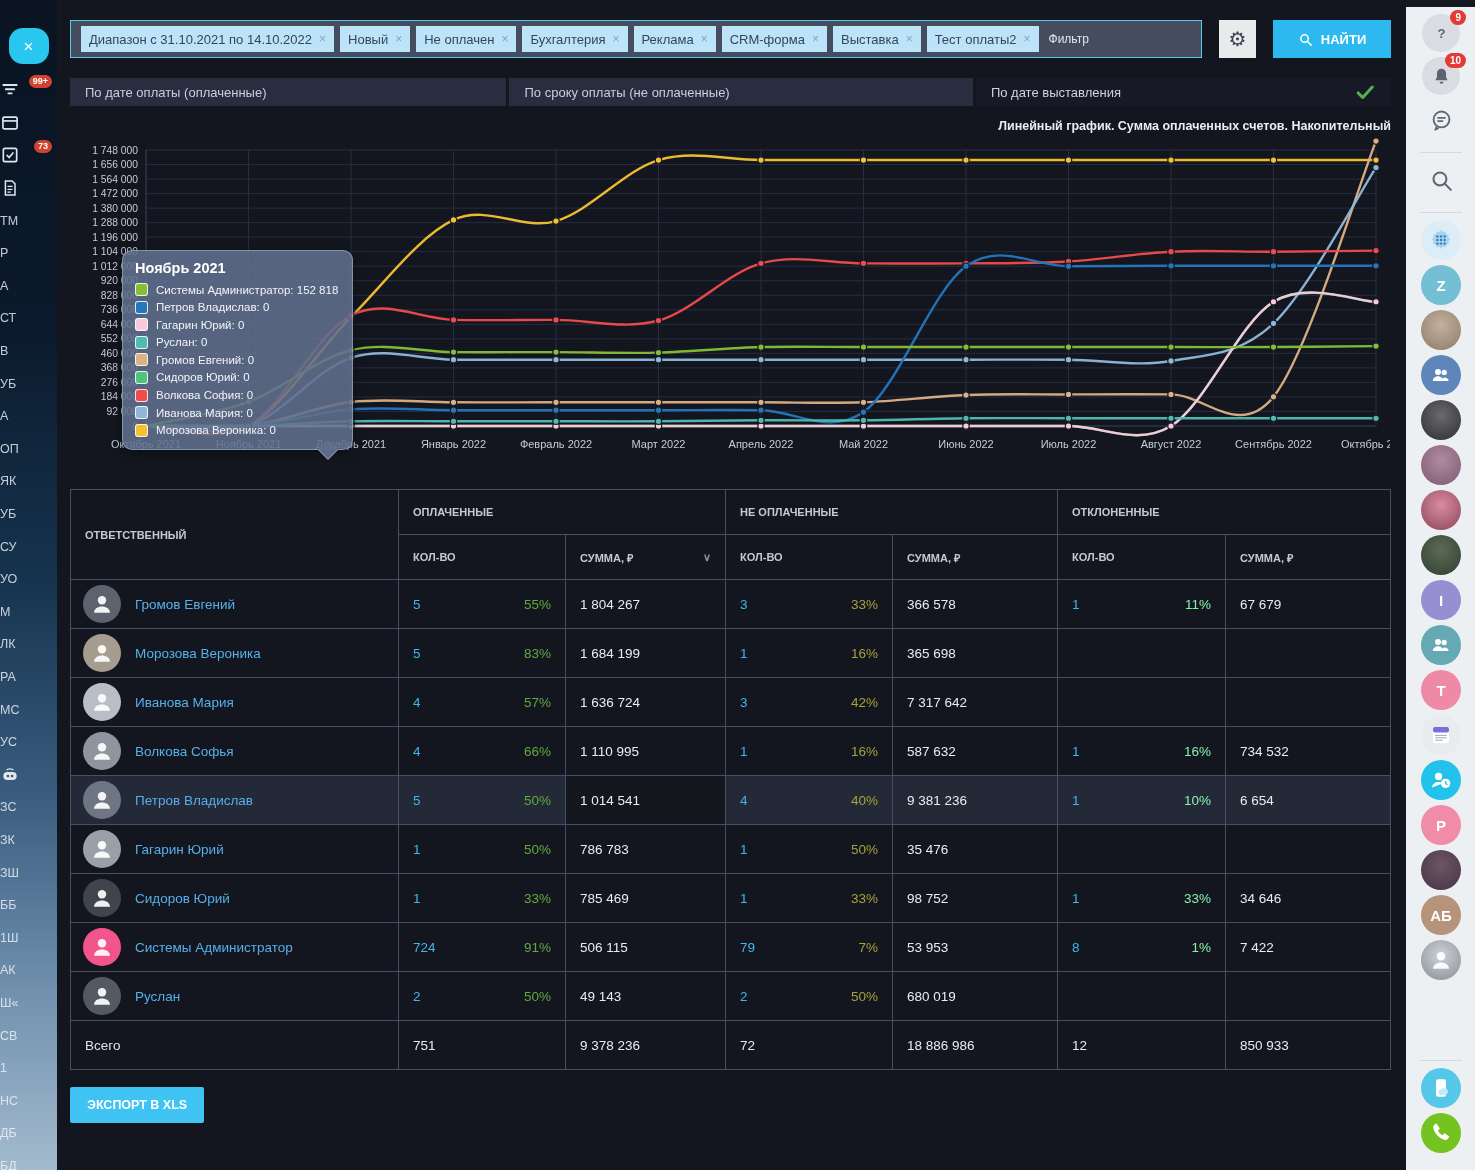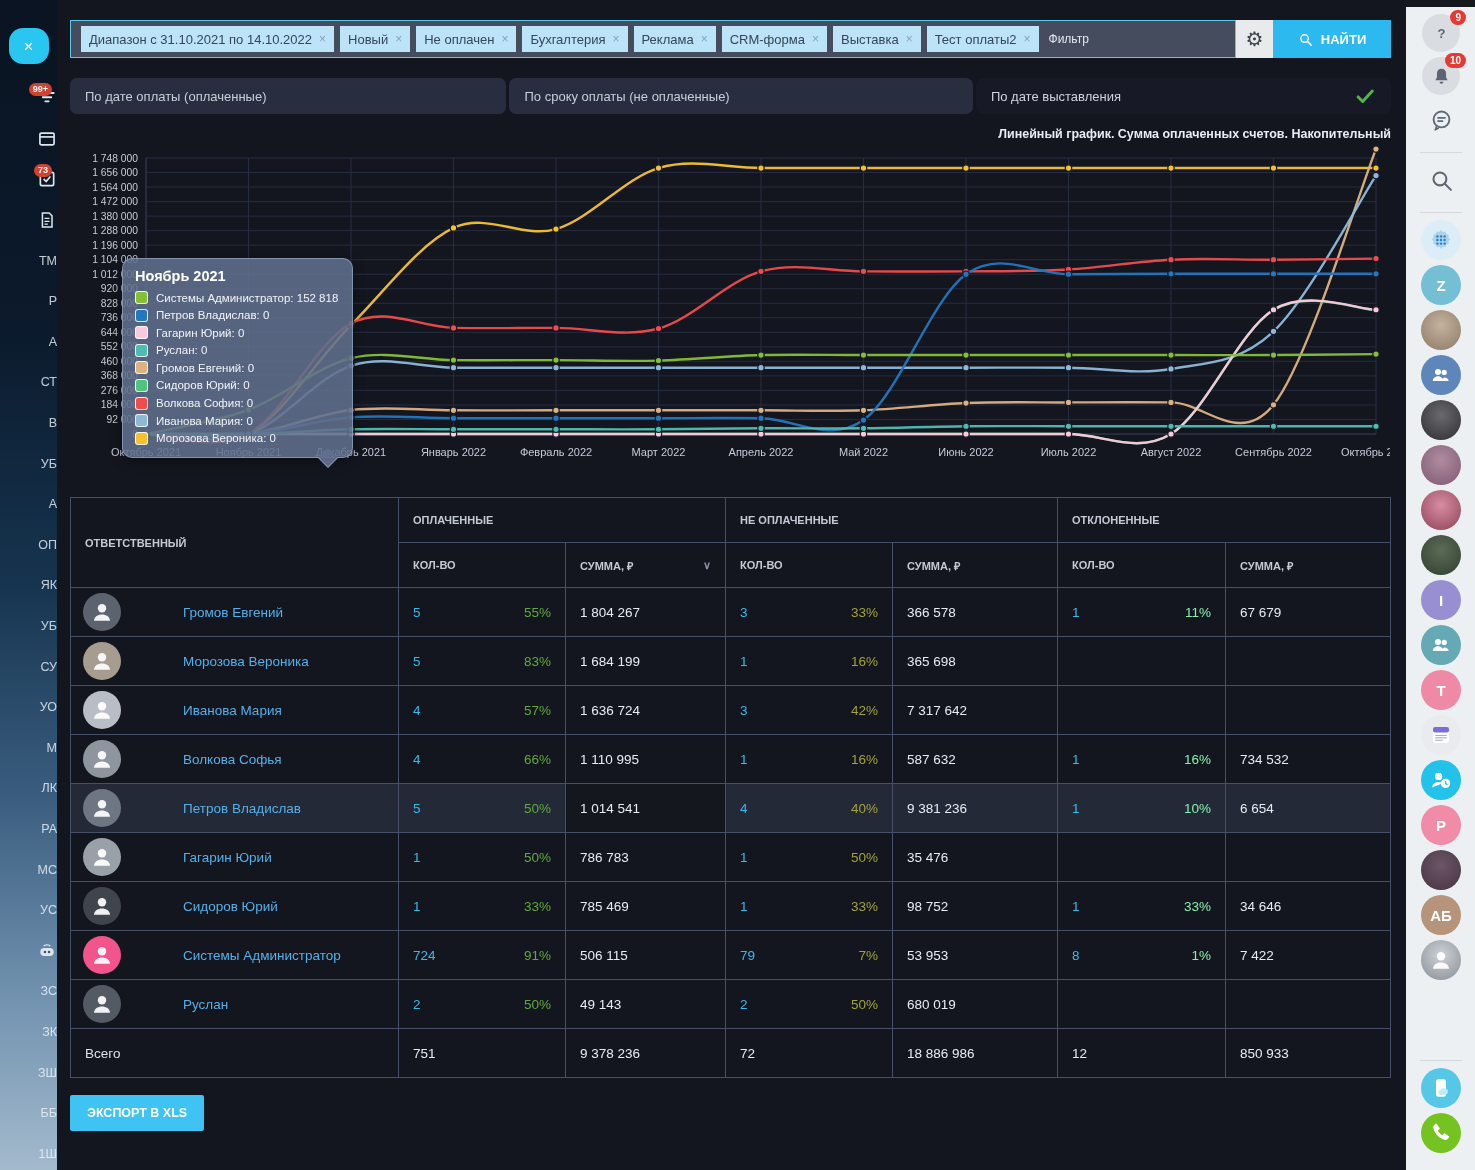--- a/index.html
+++ b/index.html
@@ -17,34 +17,34 @@
     display:flex; flex-direction:column; align-items:center;
     padding-top:28px; overflow:hidden;
   }
   .ls-close {
     width:40px; height:36px; border-radius:14px; background:#29c6f0;
     color:#fff; font-size:17px; line-height:36px; text-align:center;
     cursor:pointer; margin-bottom:10px; border:none; flex:0 0 auto;
   }
   .ls-item {
     position:relative; width:100%; height:32.6px; flex:0 0 auto;
-    display:flex; align-items:center; justify-content:flex-end;
-    color:rgba(235,242,248,.82); font-size:12.5px; cursor:pointer;margin-top:8px;
+    display:flex; align-items:center; justify-content:flex-start;
+    color:rgba(235,242,248,.82); font-size:12.5px; cursor:pointer;
   }
   .ls-item .ls-ic { width:20px; height:20px; color:#dfe7ee; }
   .ls-item .ls-ic svg { width:20px; height:20px; display:block; }
   .ls-badge {
     position:absolute; top:1px; right:5px; background:#d14231; color:#fff;
     font-size:9px; font-weight:bold; border-radius:8px; padding:1px 4px; line-height:1.25;
   }
 
   
   .main { flex:1 1 auto; background:#14161f; padding:20px 15px 0 13px; position:relative; }
 
-  .filter-bar { display:flex; align-items:stretch; height:38px; }
+  .filter-bar { display:flex; align-items:stretch; gap:17px; height:38px; }
   .filter-field {
     flex:1; background:#454c5e; border:1px solid #57c9ec;
     display:flex; align-items:center; gap:6px; padding:0 10px; overflow:hidden; cursor:text;
   }
   .chip {
     background:#bce3f7; color:#35465a; font-size:13px; height:26px; flex:0 0 auto;
     display:flex; align-items:center; padding:0 8px; gap:7px; white-space:nowrap;
   }
   .chip .chip-x { color:#84a4bb; font-size:12px; cursor:pointer; }
   .filter-placeholder { color:#e2e6ee; font-size:12px; margin-left:4px; white-space:nowrap; }
@@ -54,22 +54,22 @@
   }
   .find-btn {
     width:118px; background:#2bb9ef; border:none; cursor:pointer; color:#fff;
     font-weight:bold; font-size:13px; font-family:inherit;
     display:flex; align-items:center; justify-content:center; gap:8px;
   }
   .find-btn svg { width:15px; height:15px; }
 
   .tabs { display:flex; gap:3px; margin-top:20px; }
   .tab {
-    height:36px; display:flex; align-items:center; padding:3px 15px;
-    background:#282e40; color:#c9ced9; font-size:13px; cursor:pointer;border-radius:7px;
+    height:28px; display:flex; align-items:center; padding:3px 15px;
+    background:#282e40; color:#c9ced9; font-size:13px; cursor:pointer;
   }
   .tab.active { background:#171a26; color:#ced3dd; justify-content:space-between; }
   .tab .tab-check svg { width:22px; height:22px; display:block; }
 
   .chart-block { margin-top:6px; position:relative; }
   .chart-title { text-align:right; color:#e9ecf2; font-size:12.5px; font-weight:bold; padding:7px 0 3px; }
   .chart-wrap { position:relative; }
   .chart-wrap svg { display:block; }
 
   .tooltip {
@@ -98,21 +98,21 @@
   .report th.resp { vertical-align:middle; }
   .report th .th-flex { display:flex; justify-content:space-between; align-items:center; }
   .report th .sort { color:#8a90a2; font-size:11px; }
   .report td { height:49px; color:#e8ebf1; font-size:13.5px; }
   .name-cell { display:flex; align-items:center; gap:14px; padding:0 12px; }
   .avatar {
     width:38px; height:38px; border-radius:50%; flex:0 0 38px;
     display:flex; align-items:center; justify-content:center; overflow:hidden;
   }
   .avatar svg { width:24px; height:24px; }
-  .name-link { color:#55b0ea; cursor:pointer;margin-left:48px; }
+  .name-link { color:#55b0ea; cursor:pointer; }
   .count-flex { display:flex; justify-content:space-between; align-items:center; padding:0 14px; }
   .cnt { color:#3db8ea; }
   .pct-paid { color:#60a93e; }
   .pct-unpaid { color:#a3a23c; }
   .pct-declined { color:#86efac; }
   .sum-pad { padding:0 14px; }
   tr.hl { background:#242938; }
   tr.hl td.cell-paid-sum { background:#15171f; }
   .total-label { padding:0 14px; color:#dde1e9; }
 

